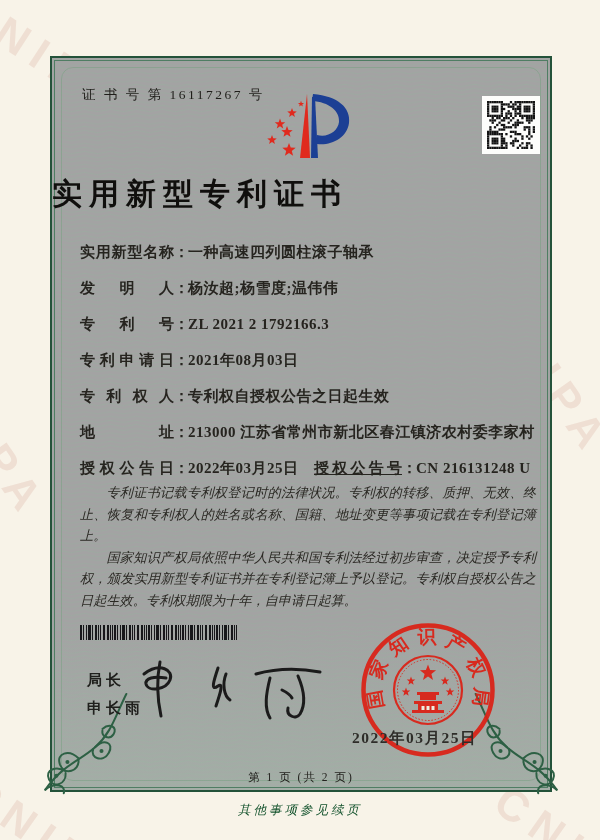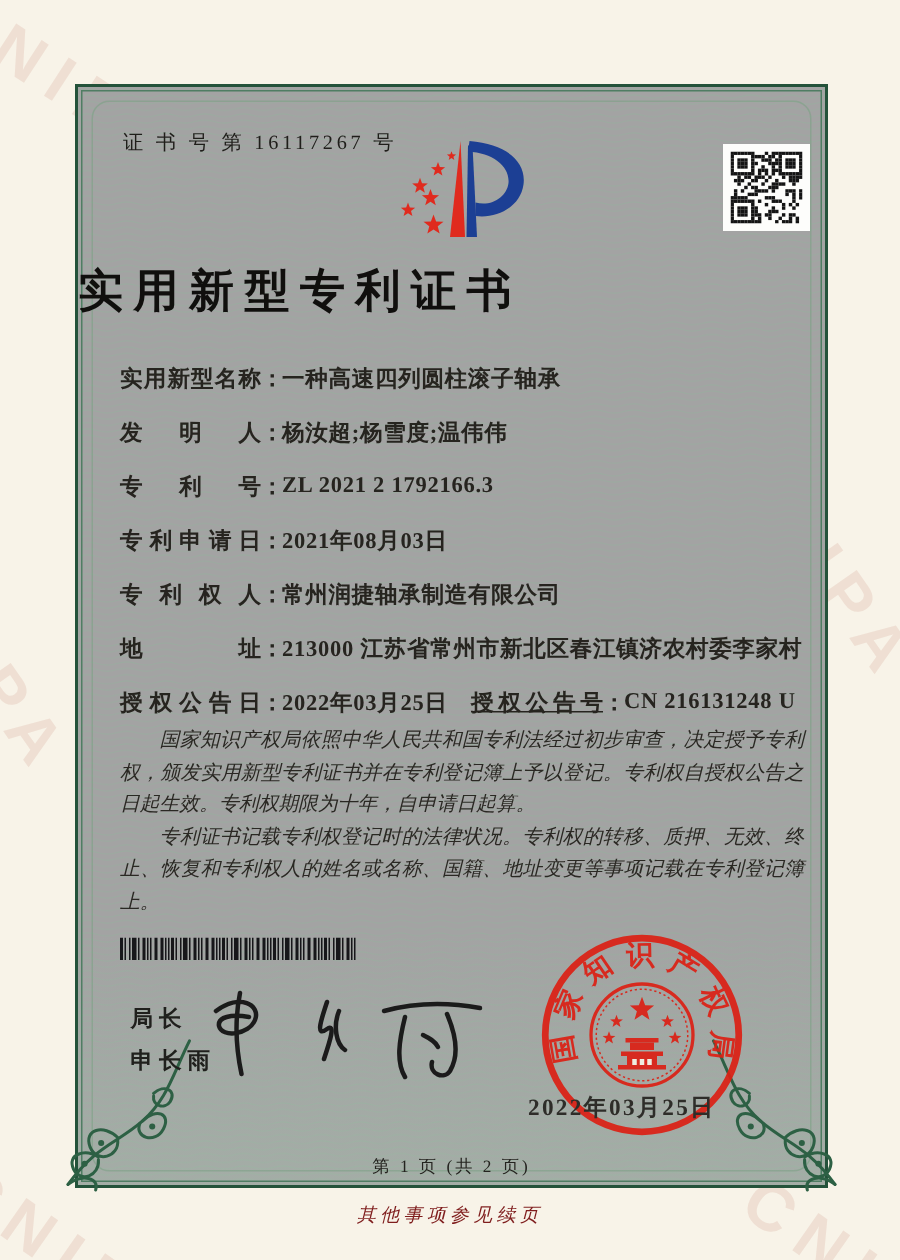--- a/index.html
+++ b/index.html
@@ -87,21 +87,21 @@
   .seal-date{
     position:absolute;left:300px;top:670px;width:160px;
     font-size:15.5px;letter-spacing:1.5px;color:#2e2d29;font-weight:600;white-space:nowrap;
   }
   .page-info{
     position:absolute;left:0;top:712px;width:100%;text-align:center;
     font-size:11.5px;letter-spacing:2px;color:#24231f;
   }
   .continuation{
     position:absolute;left:0;top:802px;width:100%;text-align:center;
-    font-size:12.5px;font-style:italic;letter-spacing:3px;color:#7f1d1d;
+    font-size:12.5px;font-style:italic;letter-spacing:3px;color:#14532d;
   }
 </style>
 </head>
 <body>
 
 <div class="page">
 
   <span class="wm wm1">CNIPA</span>
   <span class="wm wm2">CNIPA</span>
   <span class="wm wm3">CNIPA</span>
@@ -420,40 +420,40 @@
           <span class="f-value">ZL 2021 2 1792166.3</span>
       </div>
       <div class="row">
         <span class="f-label">专利申请日</span>
           <span class="f-colon">：</span>
           <span class="f-value">2021年08月03日</span>
       </div>
       <div class="row">
         <span class="f-label">专利权人</span>
           <span class="f-colon">：</span>
-          <span class="f-value">常州润捷轴承制造有限公司</span>
+          <span class="f-value">专利权自授权公告之日起生效</span>
       </div>
       <div class="row">
         <span class="f-label">地址</span>
           <span class="f-colon">：</span>
           <span class="f-value">213000 江苏省常州市新北区春江镇济农村委李家村</span>
       </div>
       <div class="row">
         <span class="f-label">授权公告日</span>
           <span class="f-colon">：</span>
           <span class="f-value first-col">2022年03月25日</span>
           <span class="f-label second">授权公告号</span>
           <span class="f-colon">：</span>
           <span class="f-value">CN 216131248 U</span>
       </div>
     </div>
 
     <div class="body-text">
+      <p>专利证书记载专利权登记时的法律状况。专利权的转移、质押、无效、终止、恢复和专利权人的姓名或名称、国籍、地址变更等事项记载在专利登记簿上。</p>
       <p>国家知识产权局依照中华人民共和国专利法经过初步审查，决定授予专利权，颁发实用新型专利证书并在专利登记簿上予以登记。专利权自授权公告之日起生效。专利权期限为十年，自申请日起算。</p>
-      <p>专利证书记载专利权登记时的法律状况。专利权的转移、质押、无效、终止、恢复和专利权人的姓名或名称、国籍、地址变更等事项记载在专利登记簿上。</p>
     </div>
 
     <div class="barcode">
       <svg viewBox="0 0 164 15" preserveAspectRatio="none">
           <g id="barcode-bars">
             <rect x="0" y="0" width="2" height="15"></rect>
             <rect x="3" y="0" width="1" height="15"></rect>
             <rect x="6" y="0" width="1" height="15"></rect>
             <rect x="8" y="0" width="3" height="15"></rect>
             <rect x="12" y="0" width="1" height="15"></rect>

